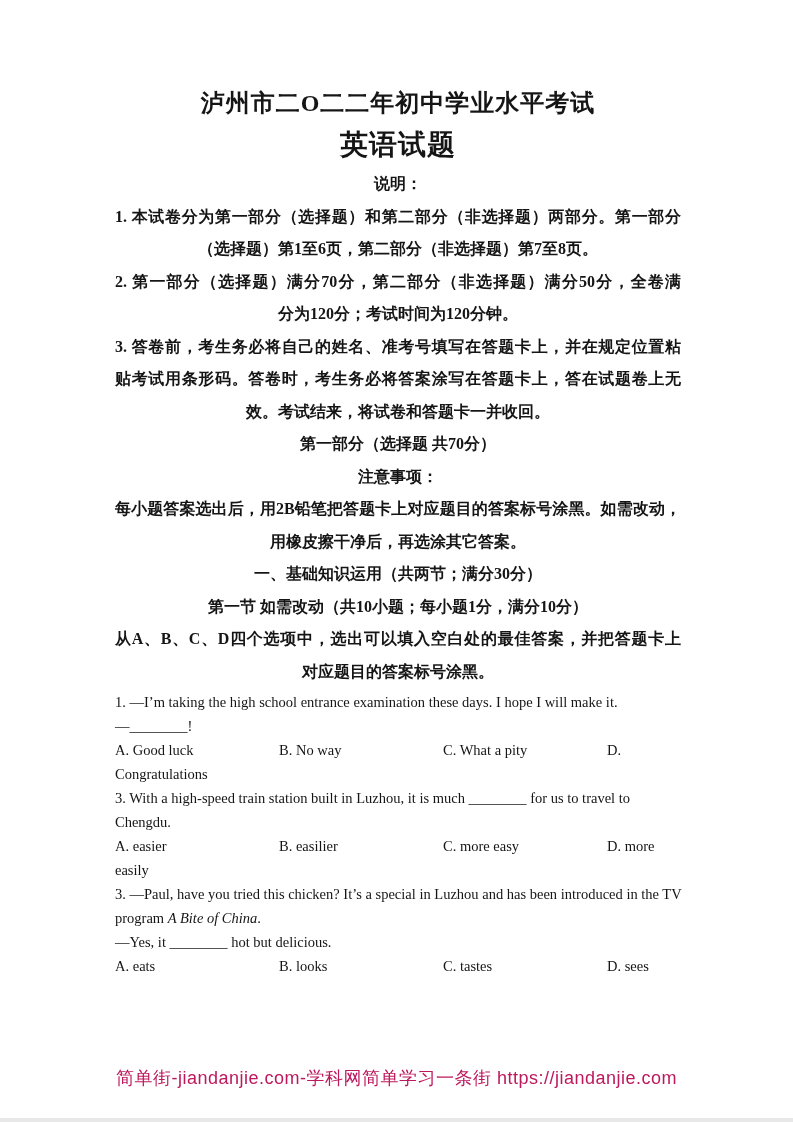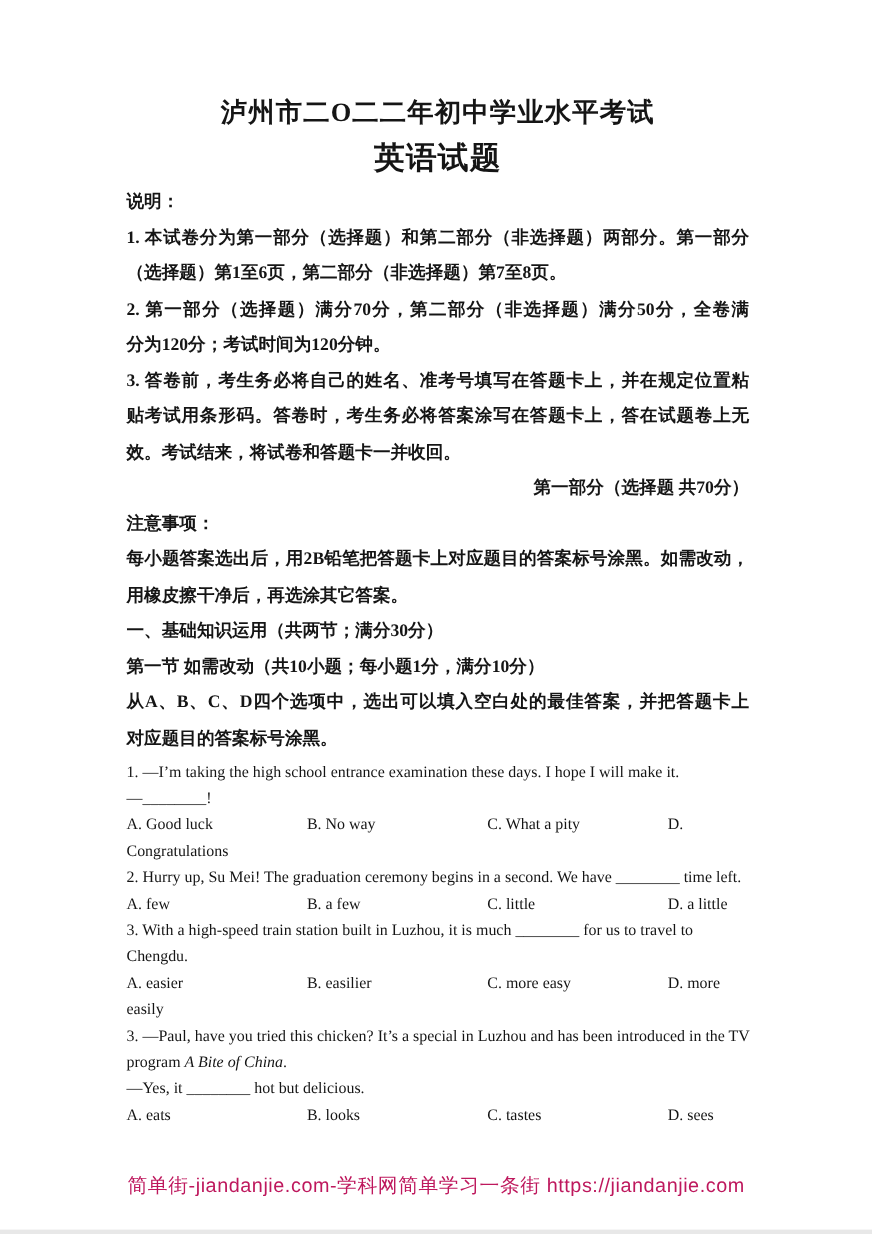--- a/index.html
+++ b/index.html
@@ -37,26 +37,26 @@
     text-align: center;
     letter-spacing: 1px;
   }
   .cn-block {
     margin-top: 8px;
     font-family: "Liberation Serif", serif;
     font-weight: bold;
     font-size: 16px;
     line-height: 32.5px;
   }
-  .cn-line { min-height: 32.5px; }
+  .cn-line { min-height: 32.5px; text-align: center; }
   .fill {
     text-align: justify;
     text-align-last: justify;
   }
-  .center { text-align: right; }
+  .center { text-align: center; }
   .en-block {
     margin-top: 2px;
     font-family: "Liberation Serif", serif;
     font-weight: normal;
     font-size: 14.5px;
     line-height: 24px;
   }
   .stem-line { white-space: nowrap; }
   .options-line { white-space: normal; }
   .opt-col {
@@ -117,24 +117,20 @@
         </div>
     </div>
 
     <div class="en-block">
         <div>
           <div class="stem-line">1. —I’m taking the high school entrance examination these days. I hope I will make it.</div>
           <div class="stem-line">—________!</div>
           <div class="options-line"><span class="opt-col">A. Good luck</span><span class="opt-col">B. No way</span><span class="opt-col">C. What a pity</span><span class="opt-last">D. Congratulations</span></div>
         </div>
         <div>
-          <div class="stem-line">2. Hurry up, Su Mei! The graduation ceremony begins in a second. We have ________ time left.</div>
-          <div class="options-line"><span class="opt-col">A. few</span><span class="opt-col">B. a few</span><span class="opt-col">C. little</span><span class="opt-last">D. a little</span></div>
-        </div>
-        <div>
           <div class="stem-line">3. With a high-speed train station built in Luzhou, it is much ________ for us to travel to</div>
           <div class="stem-line">Chengdu.</div>
           <div class="options-line"><span class="opt-col">A. easier</span><span class="opt-col">B. easilier</span><span class="opt-col">C. more easy</span><span class="opt-last">D. more easily</span></div>
         </div>
         <div>
           <div class="stem-line">3. —Paul, have you tried this chicken? It’s a special in Luzhou and has been introduced in the TV</div>
           <div class="stem-line"><span>program </span><i>A Bite of China</i><span>.</span></div>
           <div class="stem-line">—Yes, it ________ hot but delicious.</div>
           <div class="options-line"><span class="opt-col">A. eats</span><span class="opt-col">B. looks</span><span class="opt-col">C. tastes</span><span class="opt-last">D. sees</span></div>
         </div>

